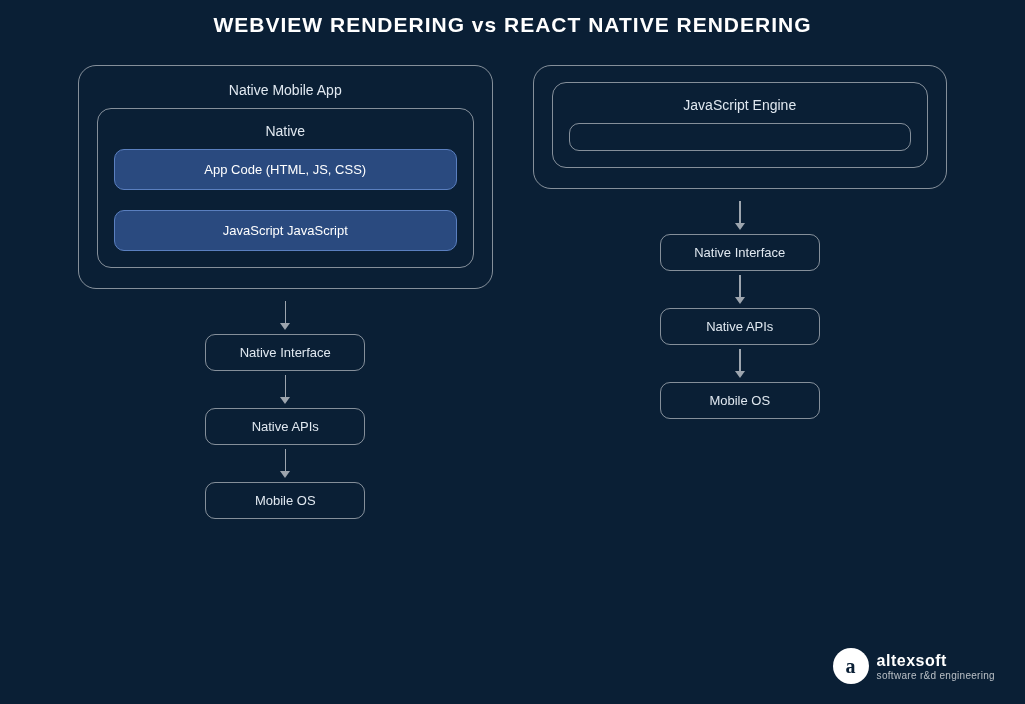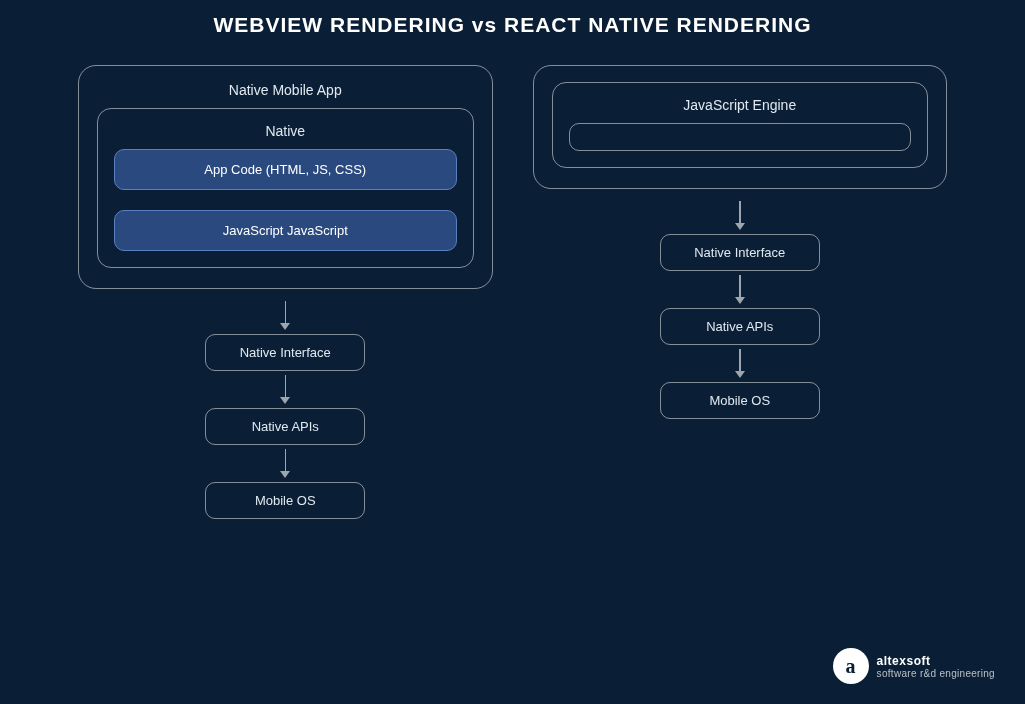--- a/index.html
+++ b/index.html
@@ -159,21 +159,21 @@
       color: #0a1f35;
       font-family: serif;
     }
 
     .logo-text {
       display: flex;
       flex-direction: column;
     }
 
     .logo-name {
-      font-size: 12px;
+      font-size: 16px;
       font-weight: 700;
       color: #ffffff;
       letter-spacing: 0.5px;
     }
 
     .logo-tagline {
       font-size: 10px;
       color: rgba(255,255,255,0.7);
       letter-spacing: 0.3px;
     }

